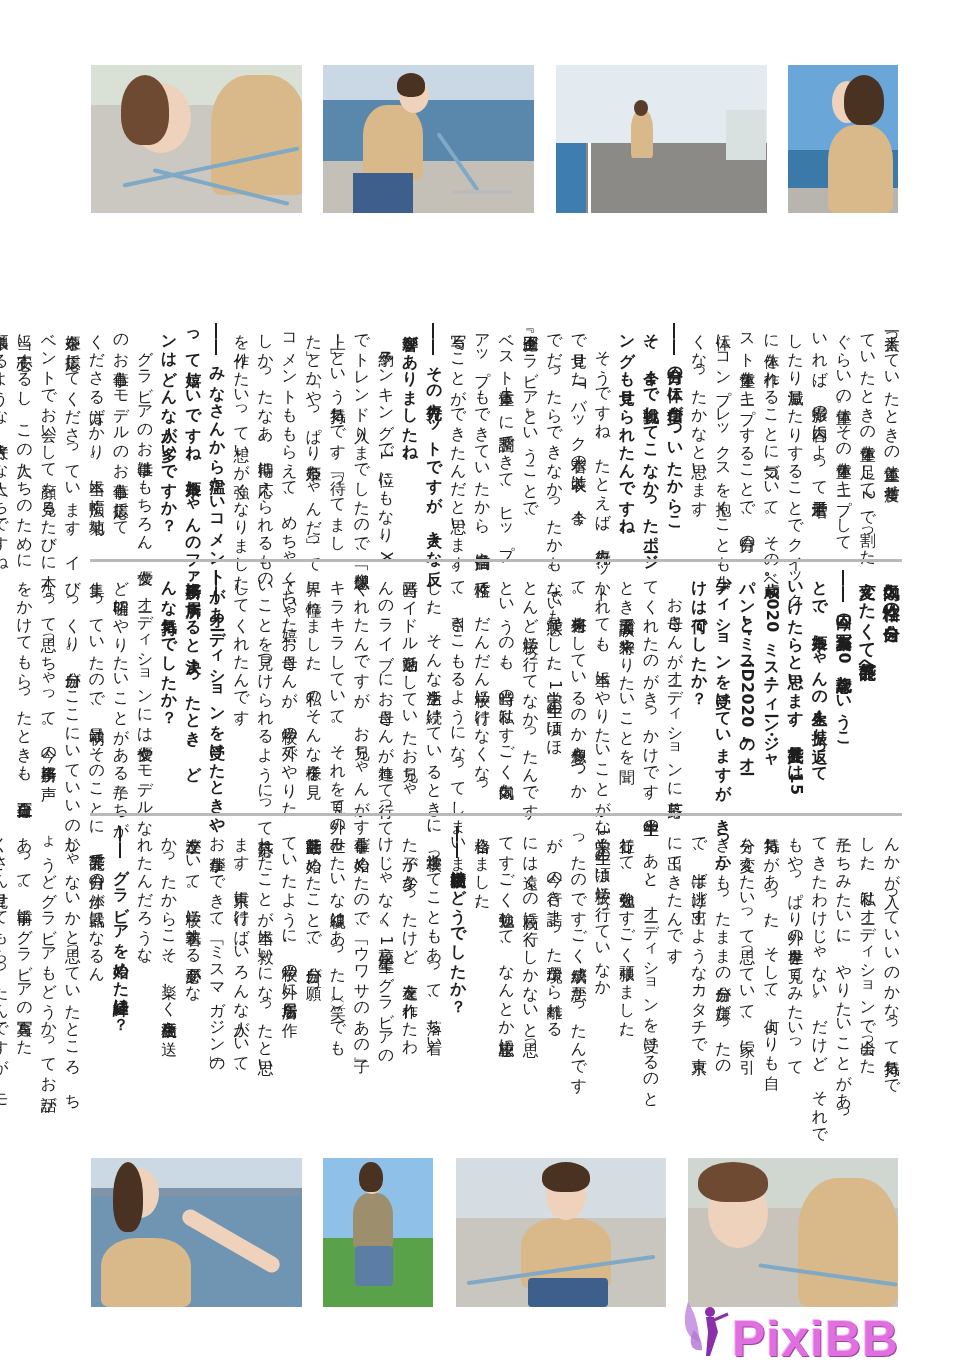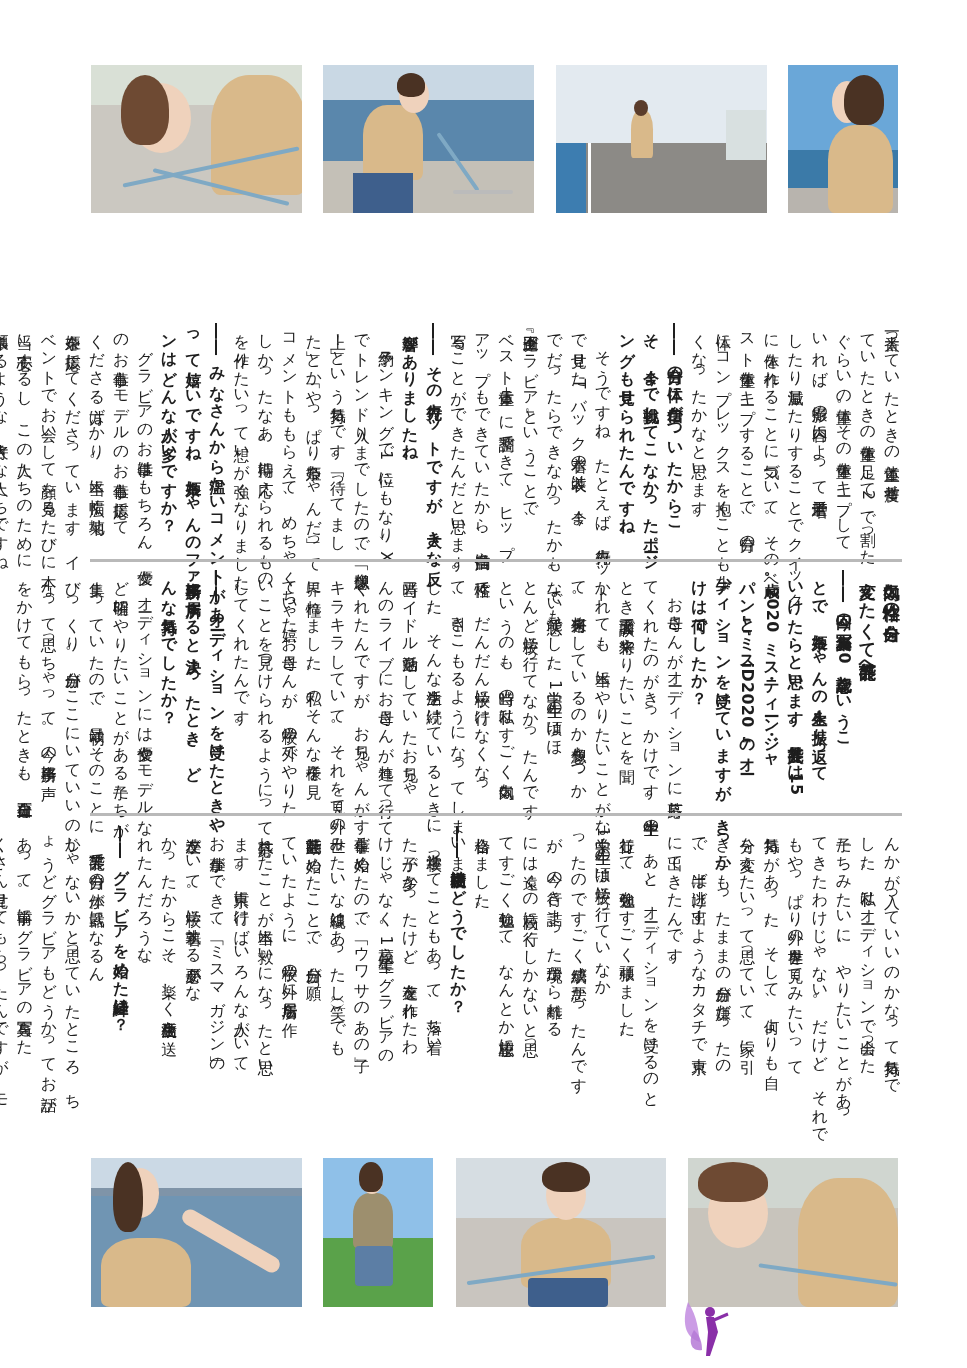--- a/index.html
+++ b/index.html
@@ -238,13 +238,14 @@
 </div>
 
 <div class="watermark">
   <svg width="60" height="60" viewBox="0 0 60 60" style="position:absolute;left:0;top:-8px;">
     <path d="M8 2 C2 20, 4 38, 20 42 C18 30, 18 18, 8 2 Z" fill="#c28be0" opacity="0.85"></path>
     <path d="M14 30 C8 40, 10 52, 22 50 C22 42, 20 36, 14 30 Z" fill="#b57ad6" opacity="0.85"></path>
     <circle cx="30" cy="12" r="5" fill="#8a2fa8"></circle>
     <path d="M26 17 L34 17 L38 32 L30 56 L26 56 L28 32 Z" fill="#8a2fa8"></path>
     <path d="M34 20 L48 14" stroke="#8a2fa8" stroke-width="3"></path>
   </svg>
+  <span class="wm-text">PixiBB</span>
 </div>
 
 </body></html>

